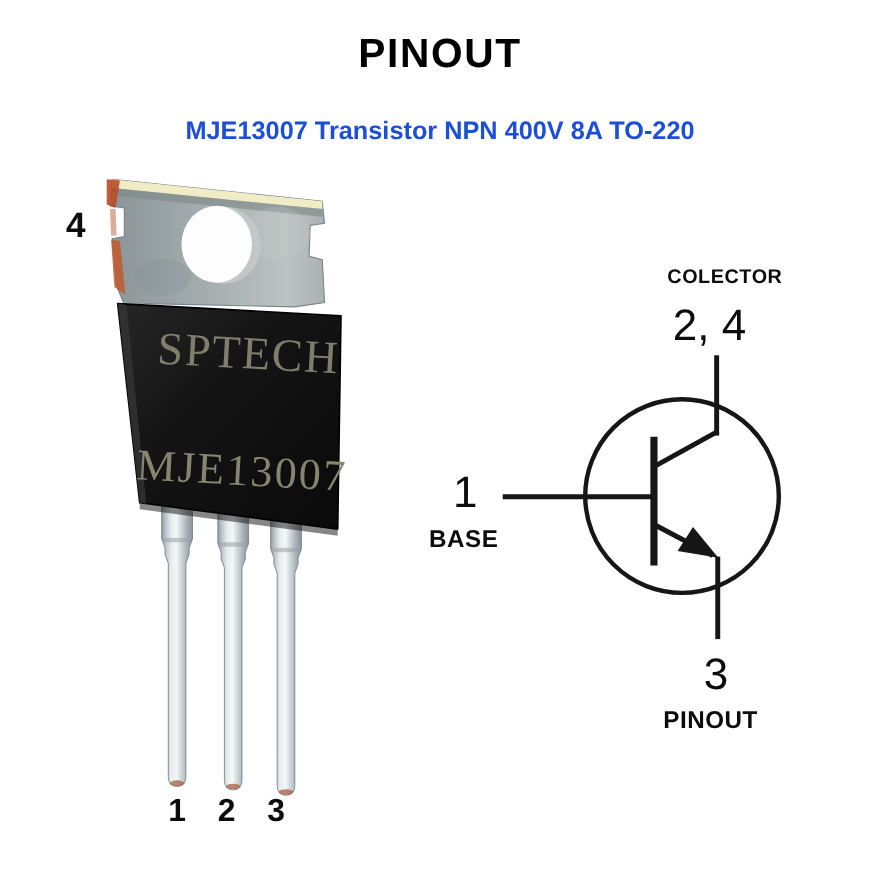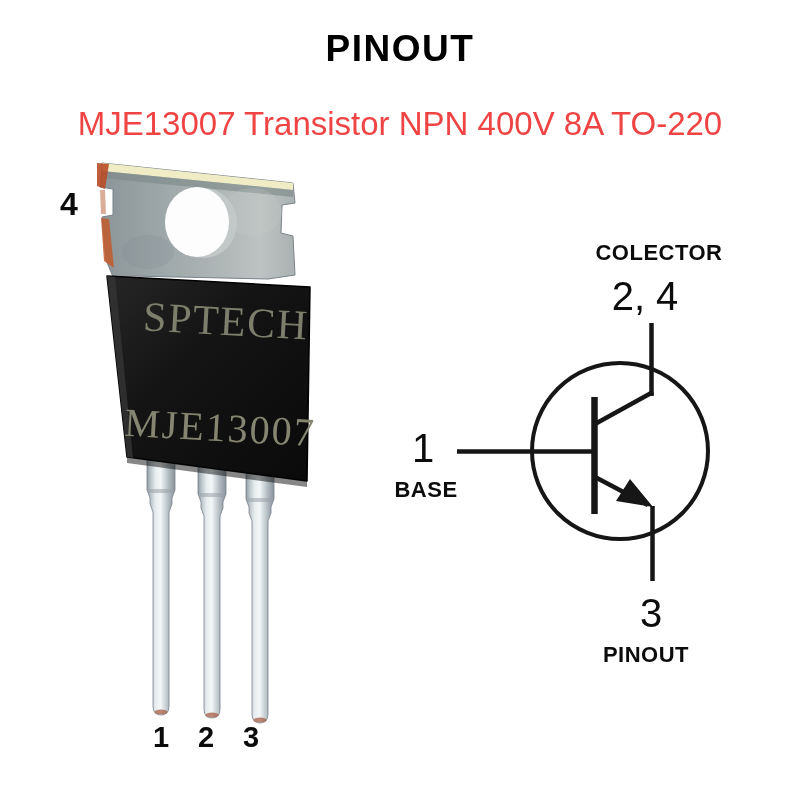--- a/index.html
+++ b/index.html
@@ -10,38 +10,38 @@
     color:#0c0c0c;
   }
   .lbl{position:absolute;color:#0c0c0c;line-height:1;white-space:nowrap;}
 
   #page-title{
     left:0;right:0;top:30px;text-align:center;
     font-size:37px;font-weight:800;letter-spacing:1.5px;color:#000000;
   }
   #page-subtitle{
     left:0;right:0;top:107px;text-align:center;
-    font-size:33px;font-weight:400;letter-spacing:0px;color:#ef4444;
+    font-size:23px;font-weight:700;letter-spacing:0px;color:#1d4ed8;
   }
 
   
   #lbl-tab-4{left:60px;top:188px;font-size:32px;font-weight:800;}
   .pin-num{top:723px;width:32px;text-align:center;font-size:29px;font-weight:800;}
   #lbl-pin-1{left:145px;}
   #lbl-pin-2{left:190px;}
   #lbl-pin-3{left:235px;}
 
   
   #lbl-colector{left:592px;top:242px;width:134px;text-align:center;
-    font-size:22px;font-weight:800;letter-spacing:0.5px;}
+    font-size:18px;font-weight:800;letter-spacing:0.5px;}
   #lbl-col-pins{left:604px;top:276px;width:82px;text-align:center;
     font-size:40px;font-weight:500;}
   #lbl-base-pin{left:407px;top:428px;width:32px;text-align:center;
     font-size:40px;font-weight:500;}
-  #lbl-base{left:390px;top:479px;width:72px;text-align:center;
+  #lbl-base{left:390px;top:479px;width:72px;
     font-size:22px;font-weight:800;letter-spacing:0.5px;}
   #lbl-emisor-pin{left:635px;top:593px;width:32px;text-align:center;
     font-size:40px;font-weight:500;}
   #lbl-emisor{left:595px;top:644px;width:102px;text-align:center;
     font-size:22px;font-weight:800;letter-spacing:0.5px;}
 
   svg{position:absolute;left:0;top:0;}
   text.marking{
     font-family:"Liberation Serif", serif;
     text-anchor:middle;

